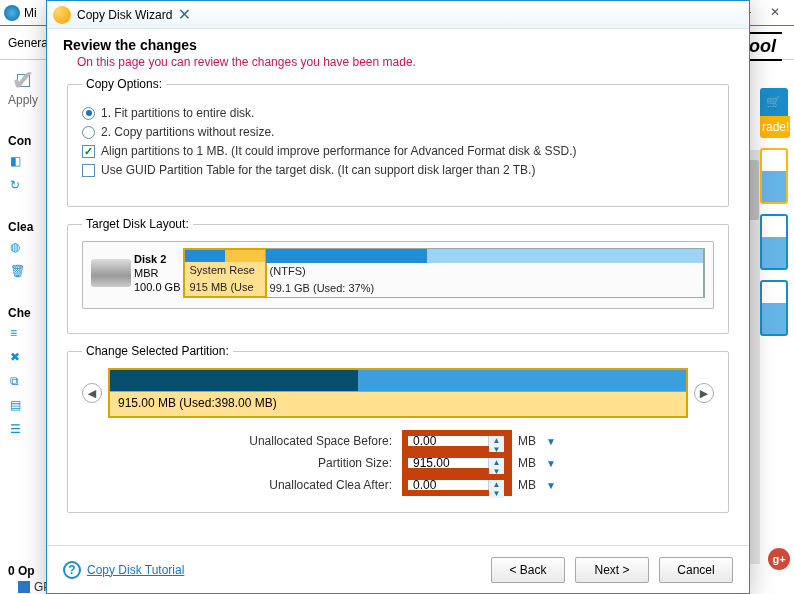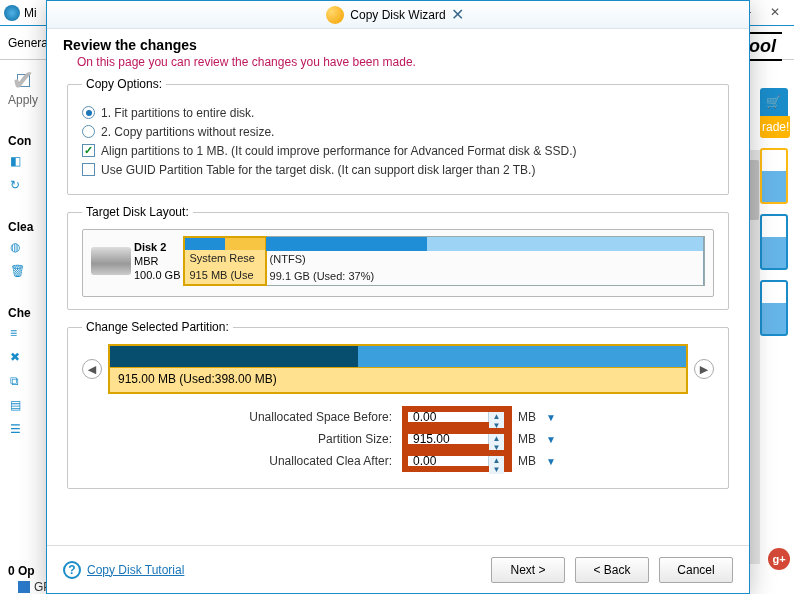--- a/index.html
+++ b/index.html
@@ -128,21 +128,21 @@
       border: 1px solid #1a8cc9;
       box-shadow: 0 4px 24px rgba(0,0,0,0.25);
       display: flex;
       flex-direction: column;
     }
     .dlg-titlebar {
       height: 28px;
       background: linear-gradient(#fff, #eef6fb);
       display: flex;
       align-items: center;
-      justify-content: center;
+      justify-content: flex-start;
       padding: 0 6px;
       border-bottom: 1px solid #dbe5eb;
     }
     .dlg-titlebar .left { display:flex; align-items:center; gap:6px; }
     .dlg-titlebar .icon {
       width: 18px; height: 18px;
       background: radial-gradient(circle at 30% 30%, #ffd86b, #f7a000);
       border-radius: 50%;
       position: relative;
     }
@@ -159,30 +159,30 @@
 
     .dlg-body {
       flex: 1;
       overflow: hidden;
       padding: 2px 20px 4px 20px;
     }
 
     fieldset.group {
       border: 1px solid #c8c8c8;
       border-radius: 2px;
-      padding: 10px 14px 12px;
+      padding: 10px 14px 24px;
       margin-bottom: 10px;
     }
     fieldset.group > legend {
       padding: 0 4px;
       font-size: 12px;
       color: #000;
     }
 
-    .opt-row { display:flex; align-items:flex-start; gap:6px; margin: 5px 0; color:#333;}
+    .opt-row { display:flex; align-items:center; gap:6px; margin: 5px 0; color:#333;}
     .radio, .check {
       width: 13px; height: 13px; border: 1px solid #5a8fb3; background:#fff;
       display:inline-flex; align-items:center; justify-content:center; flex-shrink:0;
     }
     .radio { border-radius: 50%; }
     .radio.on::after { content:''; width:6px;height:6px;background:#1a76b8;border-radius:50%; }
     .check.on::after { content:'✓'; color:#0a8a2a; font-weight:bold; font-size:11px; line-height:11px;}
 
     
     .disk-layout {
@@ -453,18 +453,18 @@
     </fieldset>
 
   </div>
 
   <div class="dlg-footer">
     <div class="tutorial">
       <div class="q">?</div>
       <a href="#">Copy Disk Tutorial</a>
     </div>
     <div class="btns">
+      <button class="btn">&lt; Back</button>
       <button class="btn">Next &gt;</button>
-      <button class="btn">&lt; Back</button>
       <button class="btn">Cancel</button>
     </div>
   </div>
 </div>
 
 </body></html>

